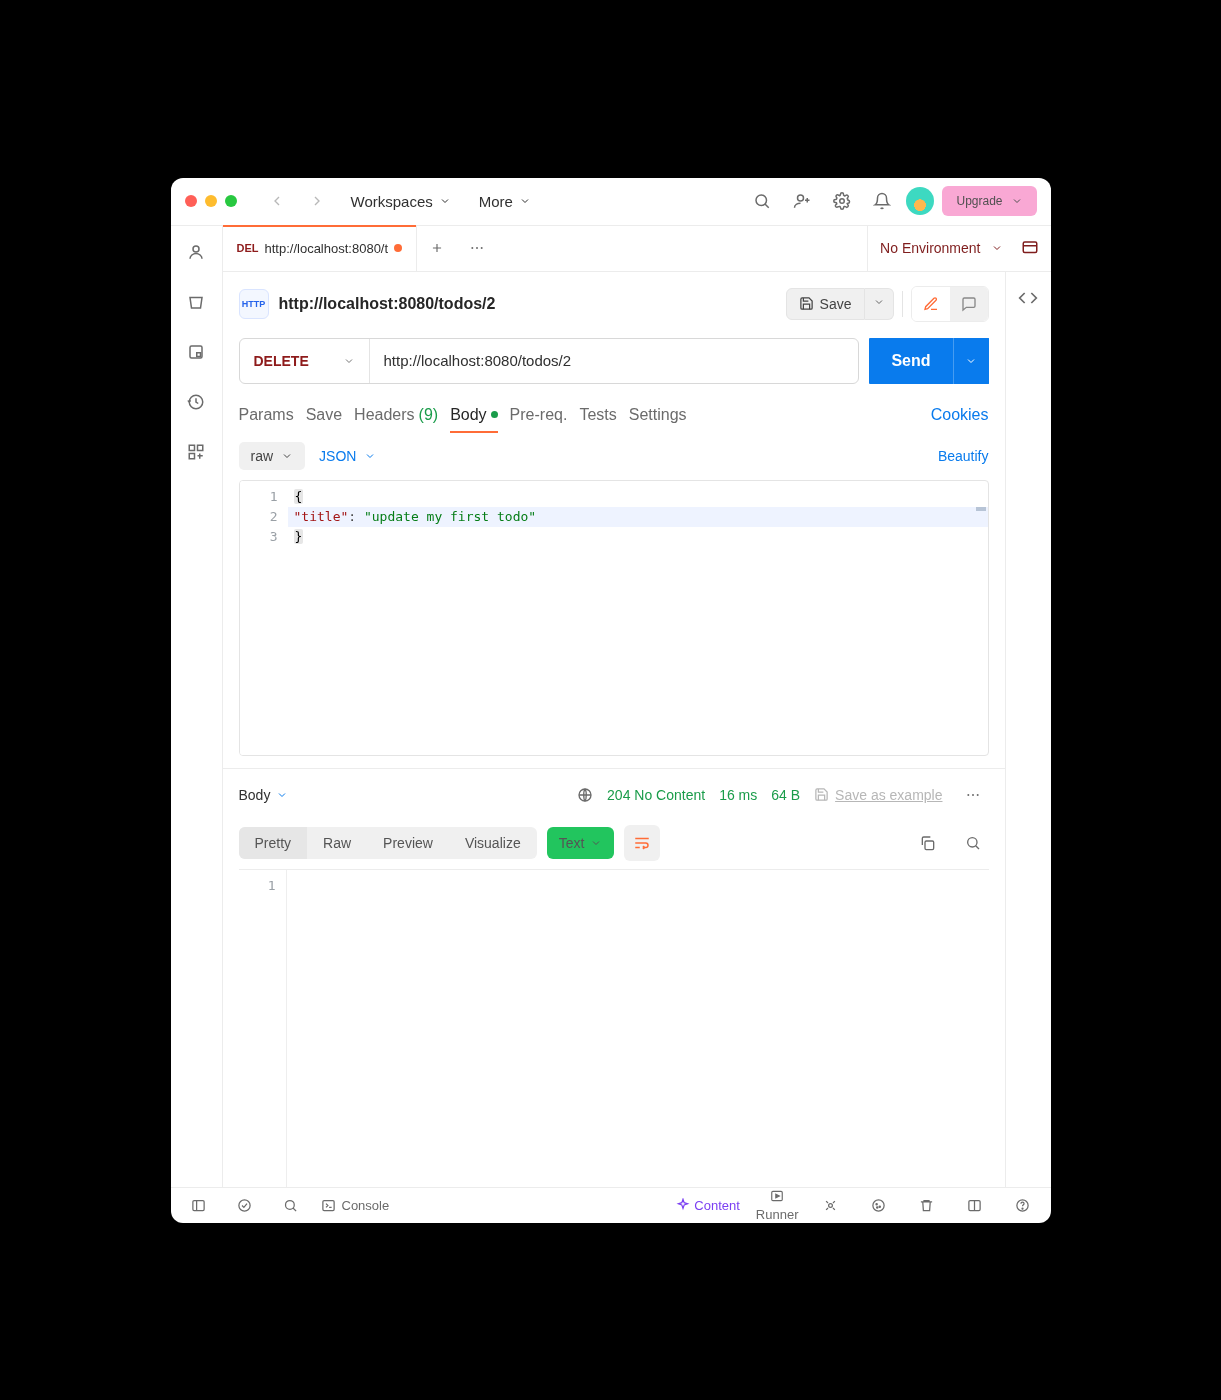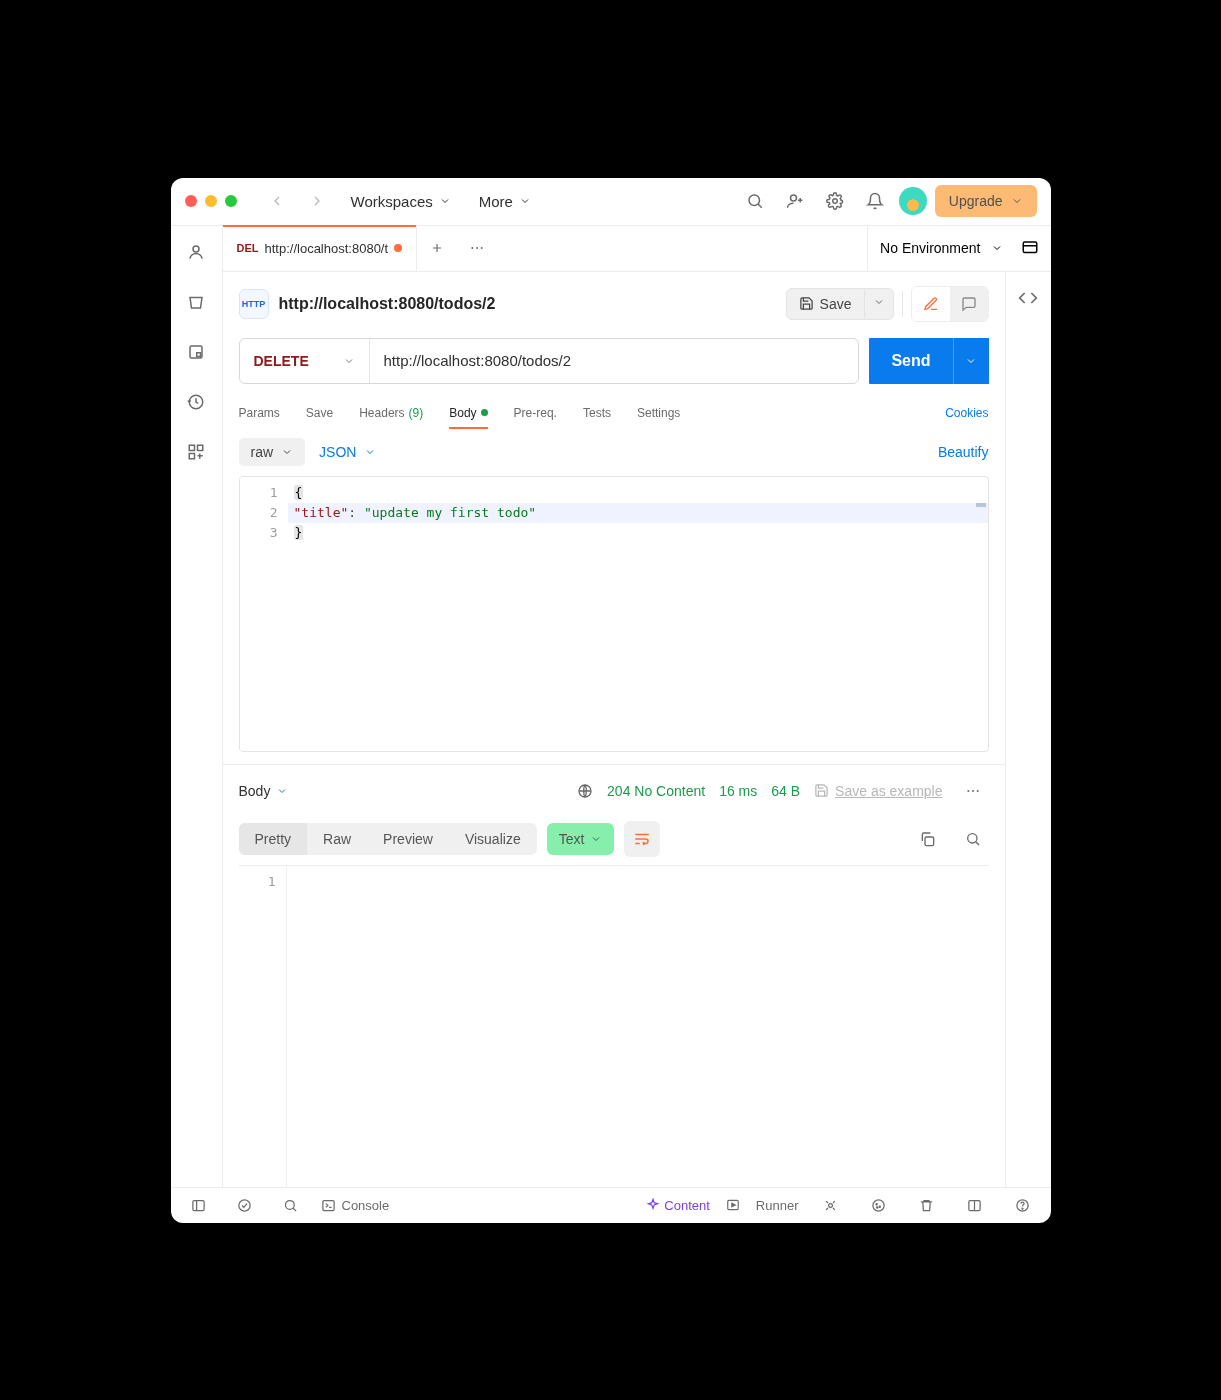--- a/index.html
+++ b/index.html
@@ -44,22 +44,22 @@
     cursor: pointer;
   }
   .menu-btn {
     display: inline-flex; align-items: center; gap: 6px;
     padding: 6px 10px; color:#303030; font-size:15px;
     border-radius: 6px; cursor: pointer;
   }
   .spacer { flex: 1; }
   .upgrade-btn {
     display:flex; align-items:center; gap:8px;
-    background:#fdba74; padding:8px 14px; border-radius:6px;
-    font-size:14px; color:#505050; cursor:pointer;
+    background:#f9a8d4; padding:8px 14px; border-radius:6px;
+    font-size:12px; color:#505050; cursor:pointer;
   }
   .avatar {
     width:28px; height:28px; border-radius:50%;
     background: radial-gradient(circle at 50% 65%, #ffb84d 0 25%, transparent 26%), #3dd9c1;
     display:flex; align-items:center; justify-content:center;
   }
   
   .main-row { flex:1; display:flex; min-height:0; }
   .left-rail {
     width:52px; border-right:1px solid #ececec;
@@ -82,21 +82,21 @@
   .tab.active::before {
     content:""; position:absolute; top:-1px; left:0; right:0; height:2px;
     background:#ff6c37;
   }
   .tab .method { font-weight:700; font-size:11px; }
   .tab .method.del { color:#8e1b1b; }
   .tab .dot { width:8px; height:8px; border-radius:50%; background:#ff6c37; }
   .tabstrip .plus, .tabstrip .more { width:40px; display:flex; align-items:center; justify-content:center; color:#6b6b6b; cursor:pointer; }
   .env-picker {
     margin-left:auto; display:flex; align-items:center; gap:10px;
-    padding:0 12px; border-left:1px solid #ececec; color:#000000; font-size:14px;
+    padding:0 12px; border-left:1px solid #ececec; color:#7f1d1d; font-size:14px;
     cursor:pointer;
   }
   
   .req-header {
     display:flex; align-items:center; padding:14px 16px 6px; gap:10px;
   }
   .http-chip {
     width:30px; height:30px; border-radius:6px; border:1px solid #d9e4ff;
     display:flex; align-items:center; justify-content:center;
     color:#2563eb; font-size:9px; font-weight:700; background:#f3f7ff;
@@ -134,21 +134,21 @@
     flex:1; border:none; outline:none; font-size:15px; padding:0 14px; color:#303030;
     background:transparent;
   }
   .send-btn {
     display:flex; align-items:stretch; background:#097bed; border-radius:1px; overflow:hidden;
     color:#fff; cursor:pointer;
   }
   .send-btn .lbl { display:flex; align-items:center; padding:0 22px; font-size:16px; font-weight:600; }
   .send-btn .dd { width:36px; display:flex; align-items:center; justify-content:center; background:#097bed; border-left:1px solid rgba(255,255,255,.25); }
   
-  .subtabs { display:flex; align-items:center; gap:26px; padding:4px 16px 0; font-size:12px; color:#6b6b6b; }
+  .subtabs { display:flex; align-items:center; gap:12px; padding:4px 16px 0; font-size:16px; color:#6b6b6b; }
   .subtab { padding:8px 0; cursor:pointer; position:relative; display:flex; align-items:center; gap:4px;}
   .subtab.active { color:#262626; font-weight:500; }
   .subtab.active::after { content:""; position:absolute; left:0; right:0; bottom:-1px; height:2px; background:#ff6c37; }
   .count { color:#1a9c4a; }
   .gdot { width:7px; height:7px; border-radius:50%; background:#1a9c4a; }
   .cookies-link { margin-left:auto; color:#097bed; font-weight:500; cursor:pointer; }
   
   .body-type-row { display:flex; align-items:center; gap:14px; padding:10px 16px; }
   .raw-dd {
     display:flex; align-items:center; gap:8px; background:#f0f0f0;
@@ -187,37 +187,37 @@
   .resp-status .size { color:#1a9c4a; }
   .save-example { display:flex; align-items:flex-start; gap:6px; color:#b7b7b7; cursor:pointer;text-decoration:underline; }
   
   .resp-tabs-row { display:flex; align-items:center; gap:10px; padding:8px 16px; }
   .view-seg {
     display:flex; background:#f0f0f0; border-radius:6px; overflow:hidden;
     font-size:14px;
   }
   .view-seg .v { padding:8px 16px; cursor:pointer; color:#555; }
   .view-seg .v.active { background:#e6e6e6; }
-  .text-dd { display:flex; align-items:center; gap:6px; background:#86efac; padding:8px 12px; border-radius:6px; cursor:pointer; font-size:14px; color:#555;}
+  .text-dd { display:flex; align-items:center; gap:6px; background:#22c55e; padding:8px 12px; border-radius:6px; cursor:pointer; font-size:14px; color:#555;}
   .wrap-btn { width:36px; height:36px; background:#f0f0f0; border-radius:6px; display:flex; align-items:center; justify-content:center; color:#ff6c37; cursor:pointer; }
   .resp-tools { margin-left:auto; display:flex; gap:14px; color:#6b6b6b; }
   .resp-body {
     flex:1; border-top:1px solid #ececec; margin:0 16px 0 16px;
     font-family: ui-monospace, monospace; font-size:13px; display:flex;
   }
   .resp-body .gutter { border-right:1px solid #eee; }
   
   .statusbar {
     height:36px; border-top:1px solid #ececec;
     display:flex; align-items:center; padding:0 12px; gap:14px;
     font-size:13px; color:#6b6b6b;
   }
   .statusbar .right { margin-left:auto; display:flex; align-items:center; gap:16px; }
   .postbot { color:#7b3ff2; display:flex; align-items:center; gap:4px; cursor:pointer;}
-  .runner { display:flex; align-items:center; gap:16px; cursor:pointer; }
+  .runner { display:flex; align-items:center; gap:4px; cursor:pointer;flex-direction:column; }
   svg { display:block; }
   .chev-svg { width:12px; height:12px; }
   .truncate { overflow:hidden; text-overflow:ellipsis; white-space:nowrap; }
 </style>
 </head>
 <body>
 
 <div class="window">
 
   <div class="titlebar">

